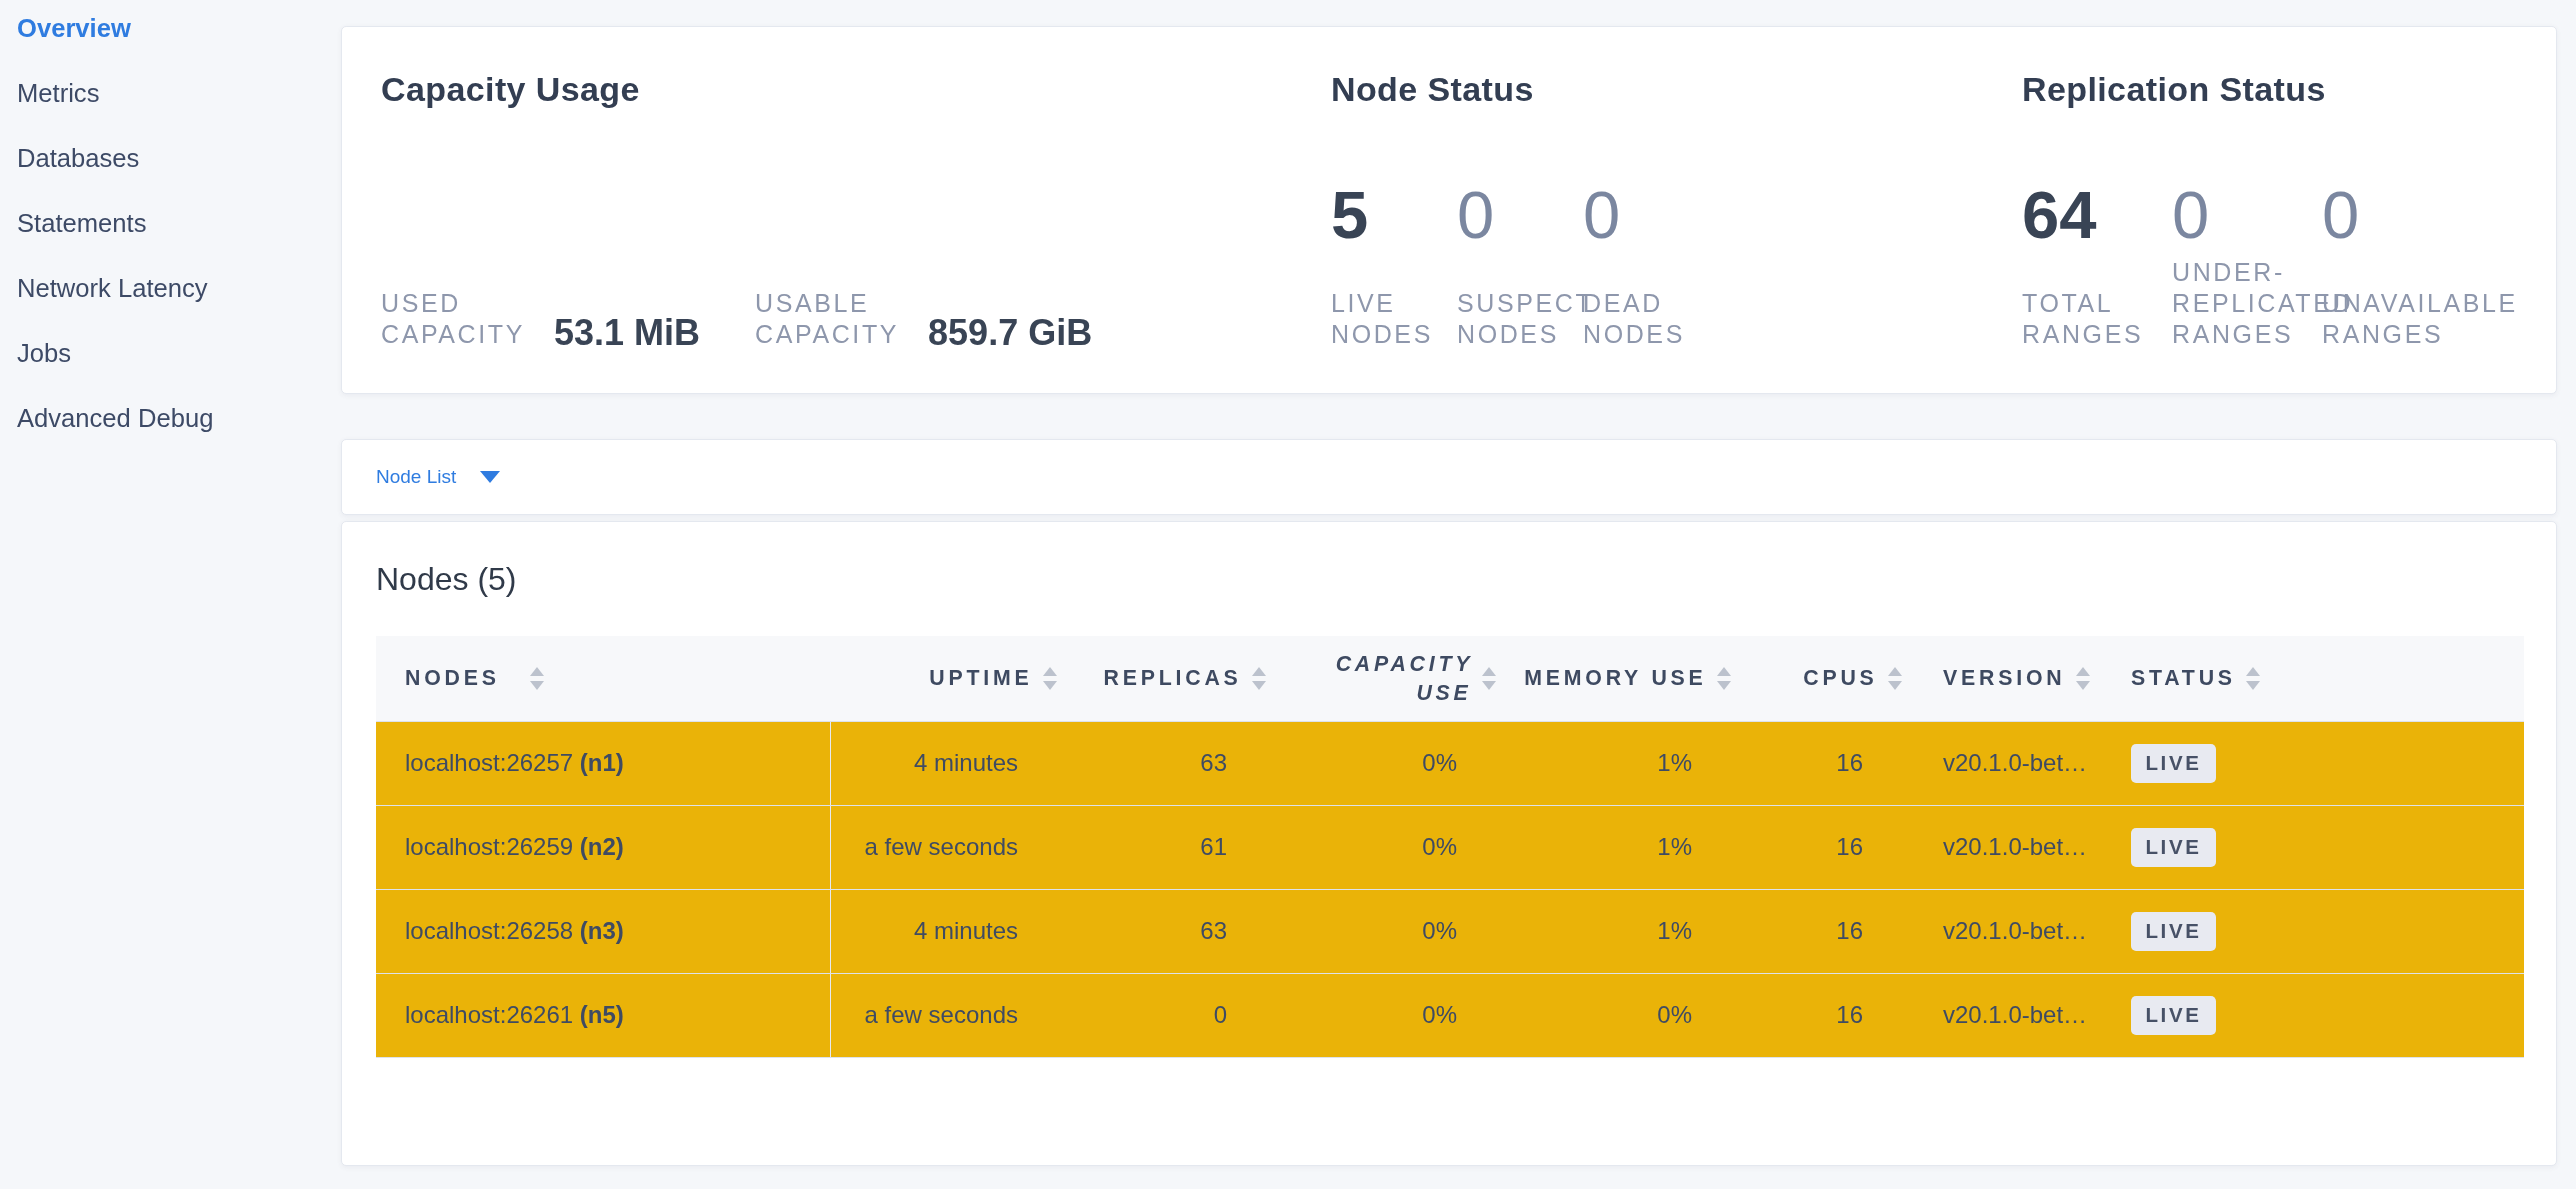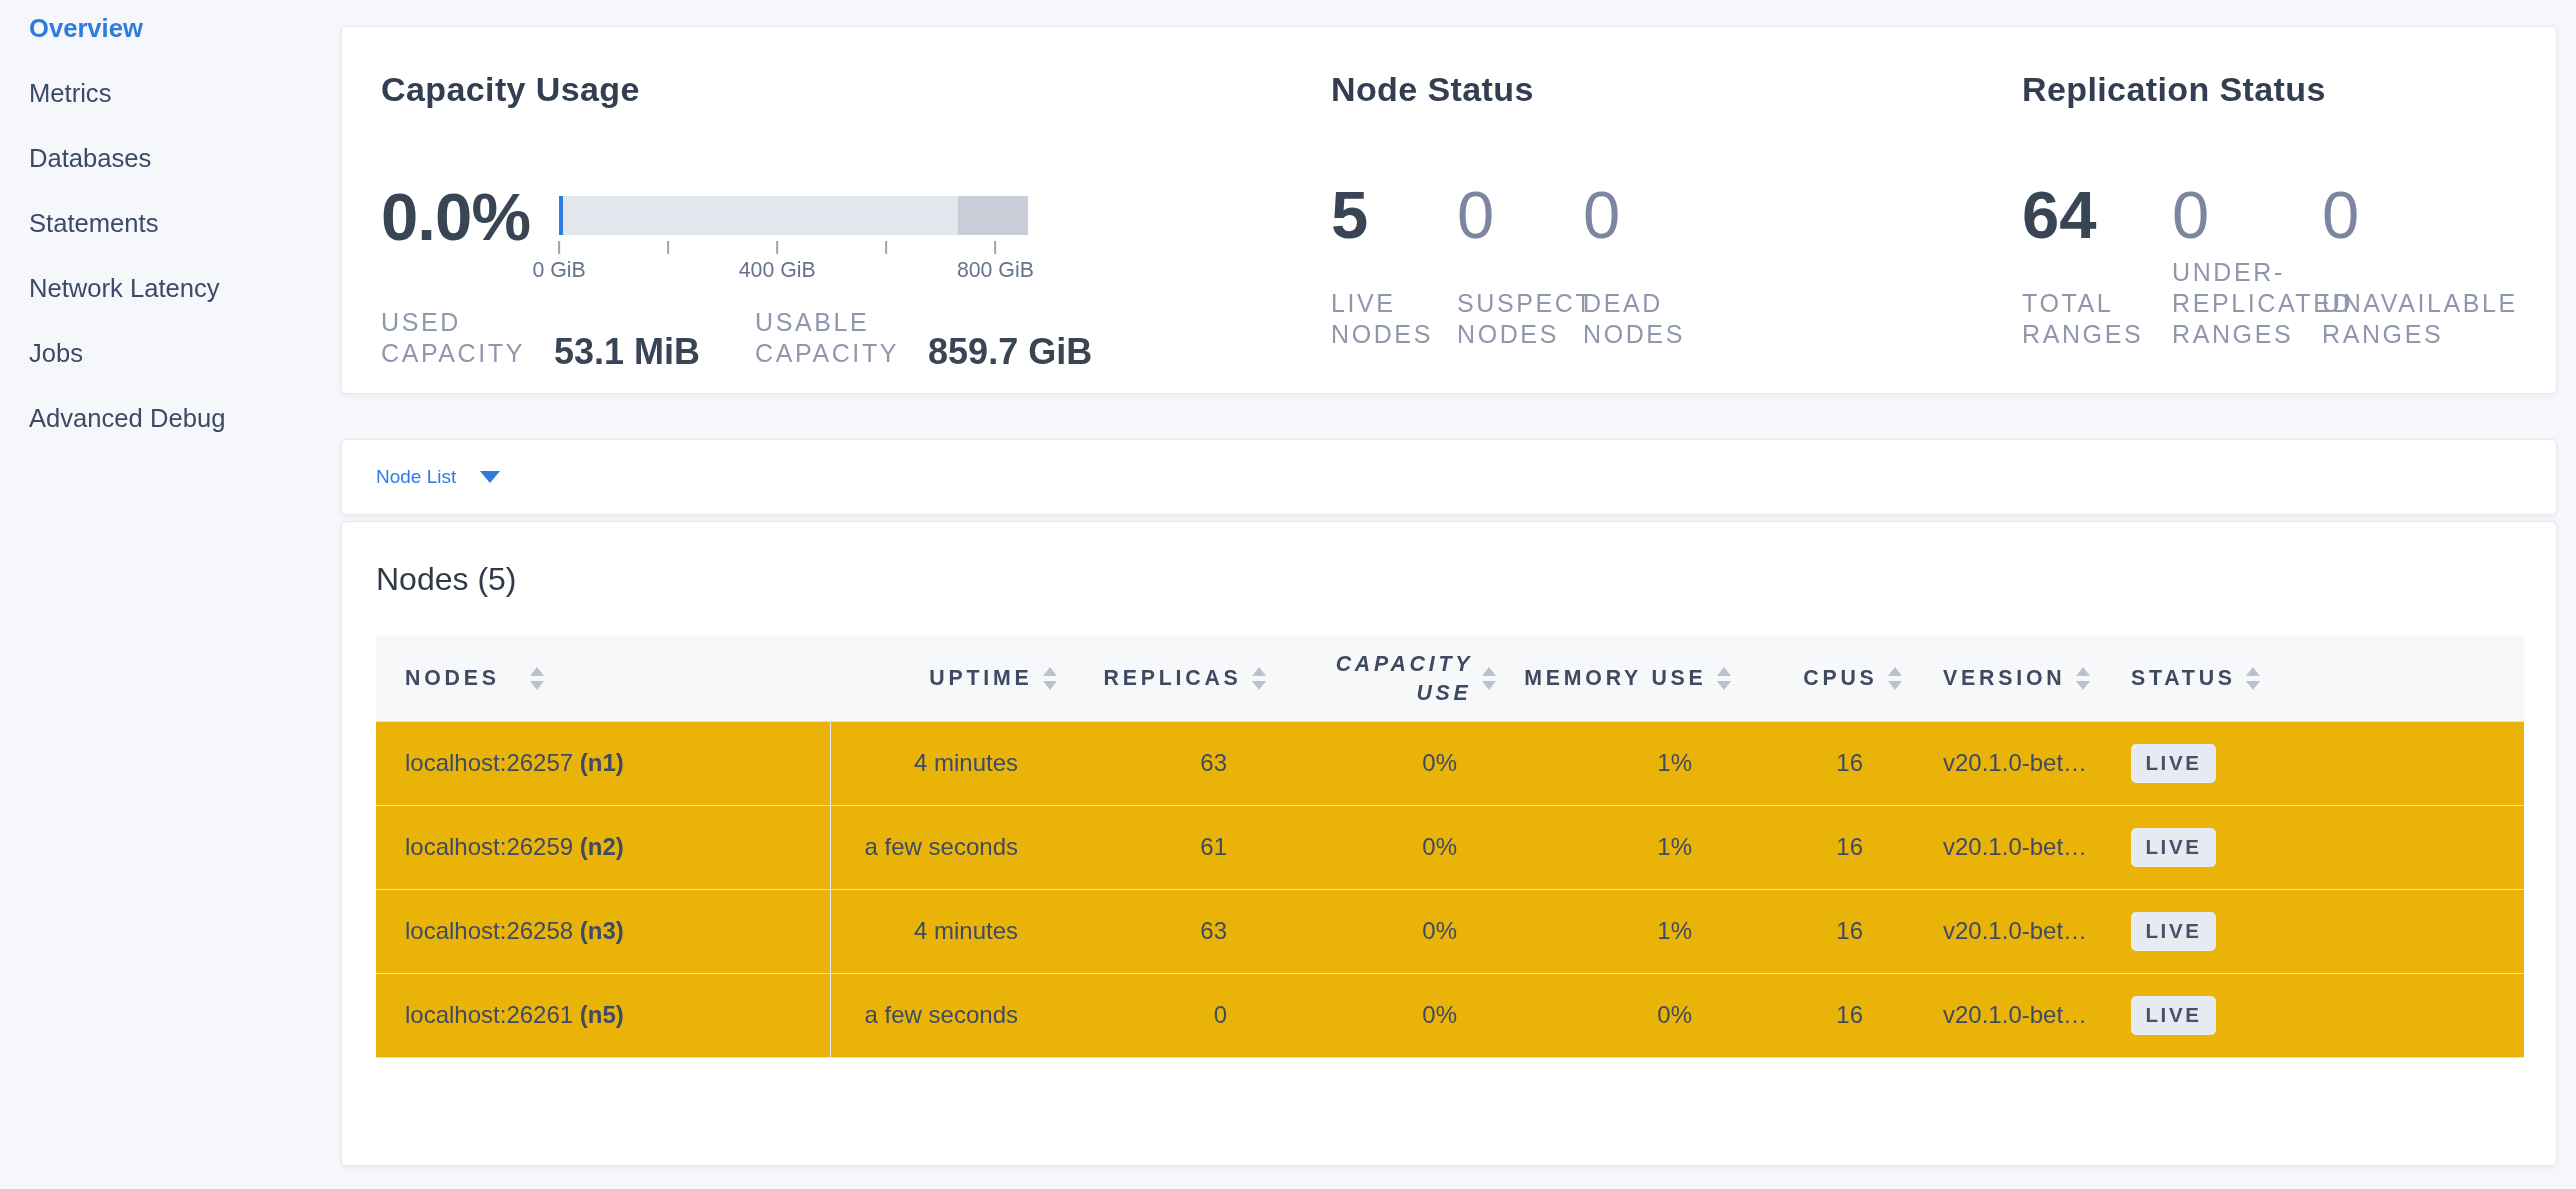--- a/index.html
+++ b/index.html
@@ -3,21 +3,21 @@
 <meta charset="utf-8">
 <style>
   * { box-sizing: border-box; margin: 0; padding: 0; }
   html,body { background:#f5f7fa; }
   body {
     width:2576px; height:1189px; position:relative; overflow:hidden;
     font-family:"Liberation Sans", sans-serif; color:#394455;
   }
 
   
-  .sidebar { position:absolute; left:12px; top:0; width:300px; height:1189px; padding:13.6px 17px; }
+  .sidebar { position:absolute; left:0; top:0; width:300px; height:1189px; padding:13.6px 17px; }
   .nav-item {
     font-size:25.6px; line-height:29px; margin-bottom:36px; color:#3d4a66;
     cursor:pointer; white-space:nowrap;
   }
   .nav-item.active { color:#2f7ce0; font-weight:bold; }
 
   
   .main { position:absolute; left:341px; top:25.6px; width:2216px; }
   .card {
     background:#fff; border:0.9px solid #e4e8ef; border-radius:5.1px;
@@ -96,41 +96,20 @@
   <div class="nav-item">Jobs</div>
   <div class="nav-item">Advanced Debug</div>
 </nav>
 
 <main class="main">
 
   <section class="card summary-card">
 
     <div class="summary-section sec-capacity">
       <h2 class="sec-title">Capacity Usage</h2>
-      <div class="cap-body">
-        <div class="cap-percent">0.0%</div>
-        <div class="gauge">
-          <div class="gauge-bar">
-            <div class="gauge-tail"></div>
-            <div class="gauge-used"></div>
-          </div>
-          <div class="gauge-ticks">
-            <span class="gauge-tick" style="left:0%"></span>
-            <span class="gauge-tick" style="left:23.26%"></span>
-            <span class="gauge-tick" style="left:46.51%"></span>
-            <span class="gauge-tick" style="left:69.77%"></span>
-            <span class="gauge-tick" style="left:93.02%"></span>
-          </div>
-          <div class="gauge-axis">
-            <span class="gauge-axis-label" style="left:0%">0 GiB</span>
-            <span class="gauge-axis-label" style="left:46.51%">400 GiB</span>
-            <span class="gauge-axis-label" style="left:93.02%">800 GiB</span>
-          </div>
-        </div>
-      </div>
       <div class="cap-stats">
         <div class="cap-stat">
           <span class="mini-label">USED CAPACITY</span>
           <span class="cap-value">53.1 MiB</span>
         </div>
         <div class="cap-stat">
           <span class="mini-label">USABLE CAPACITY</span>
           <span class="cap-value">859.7 GiB</span>
         </div>
       </div>

